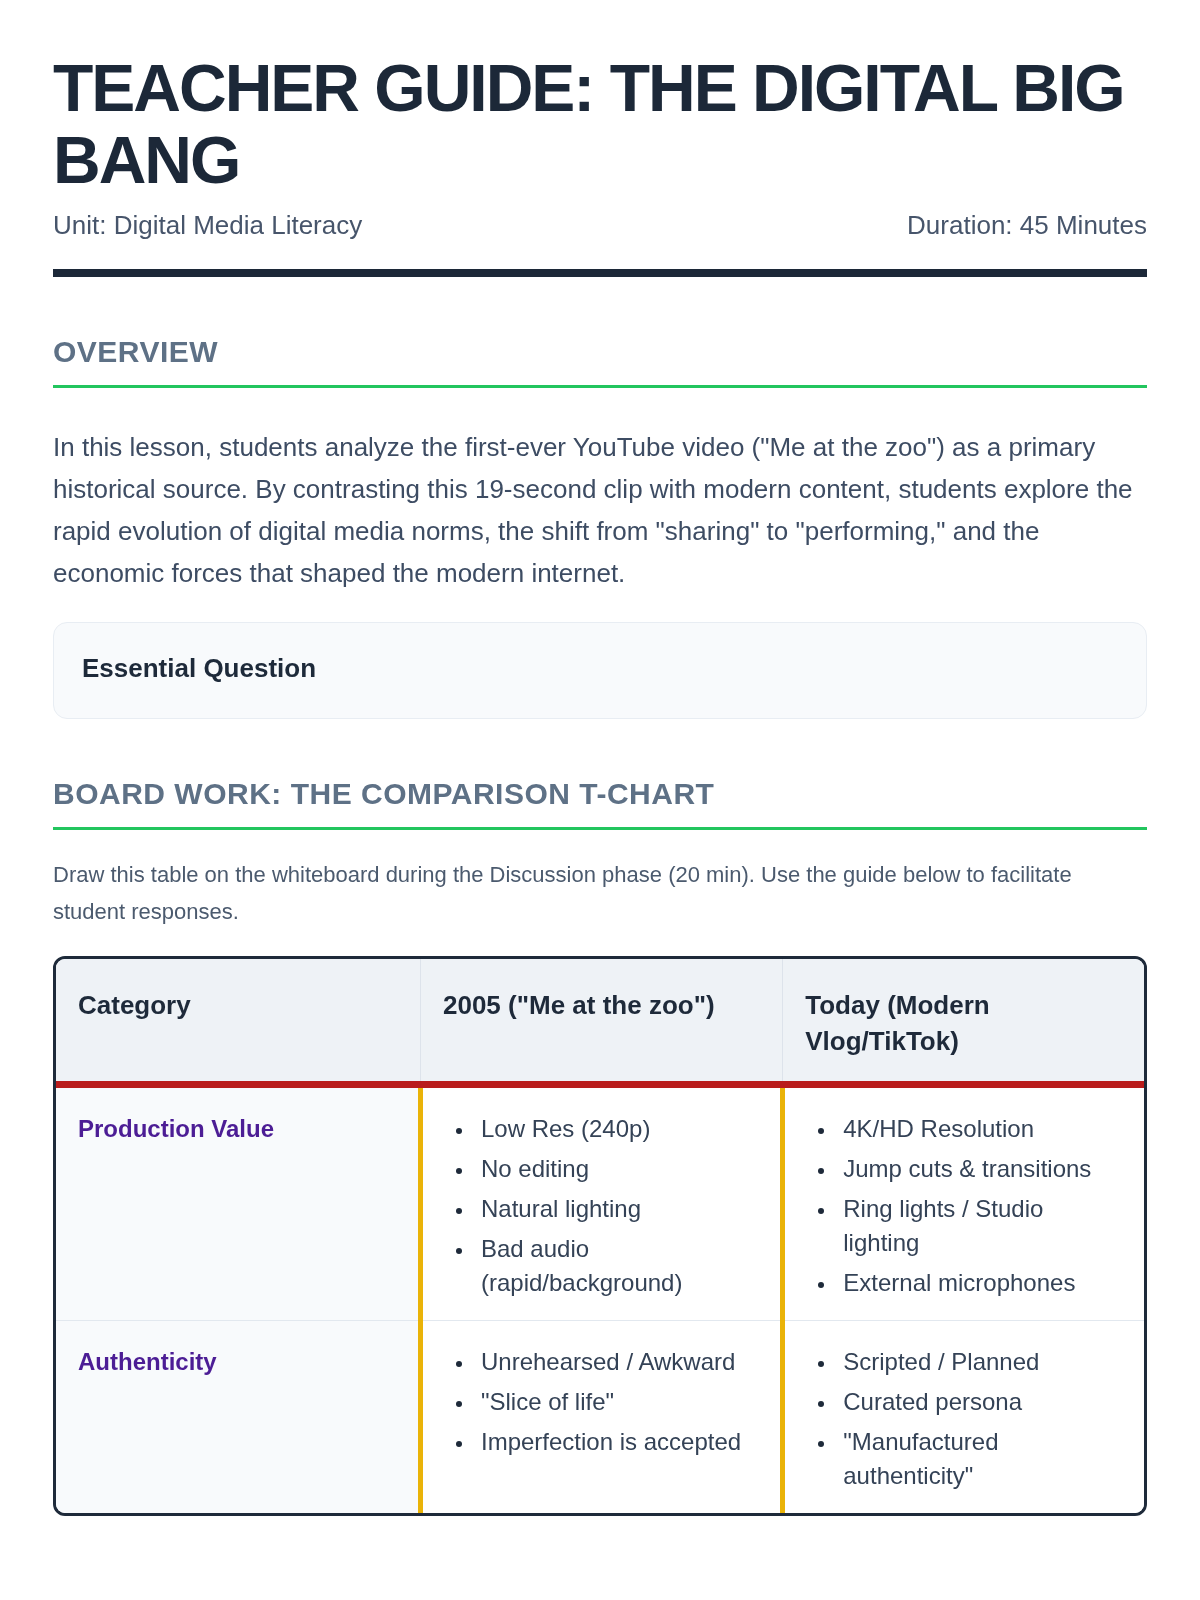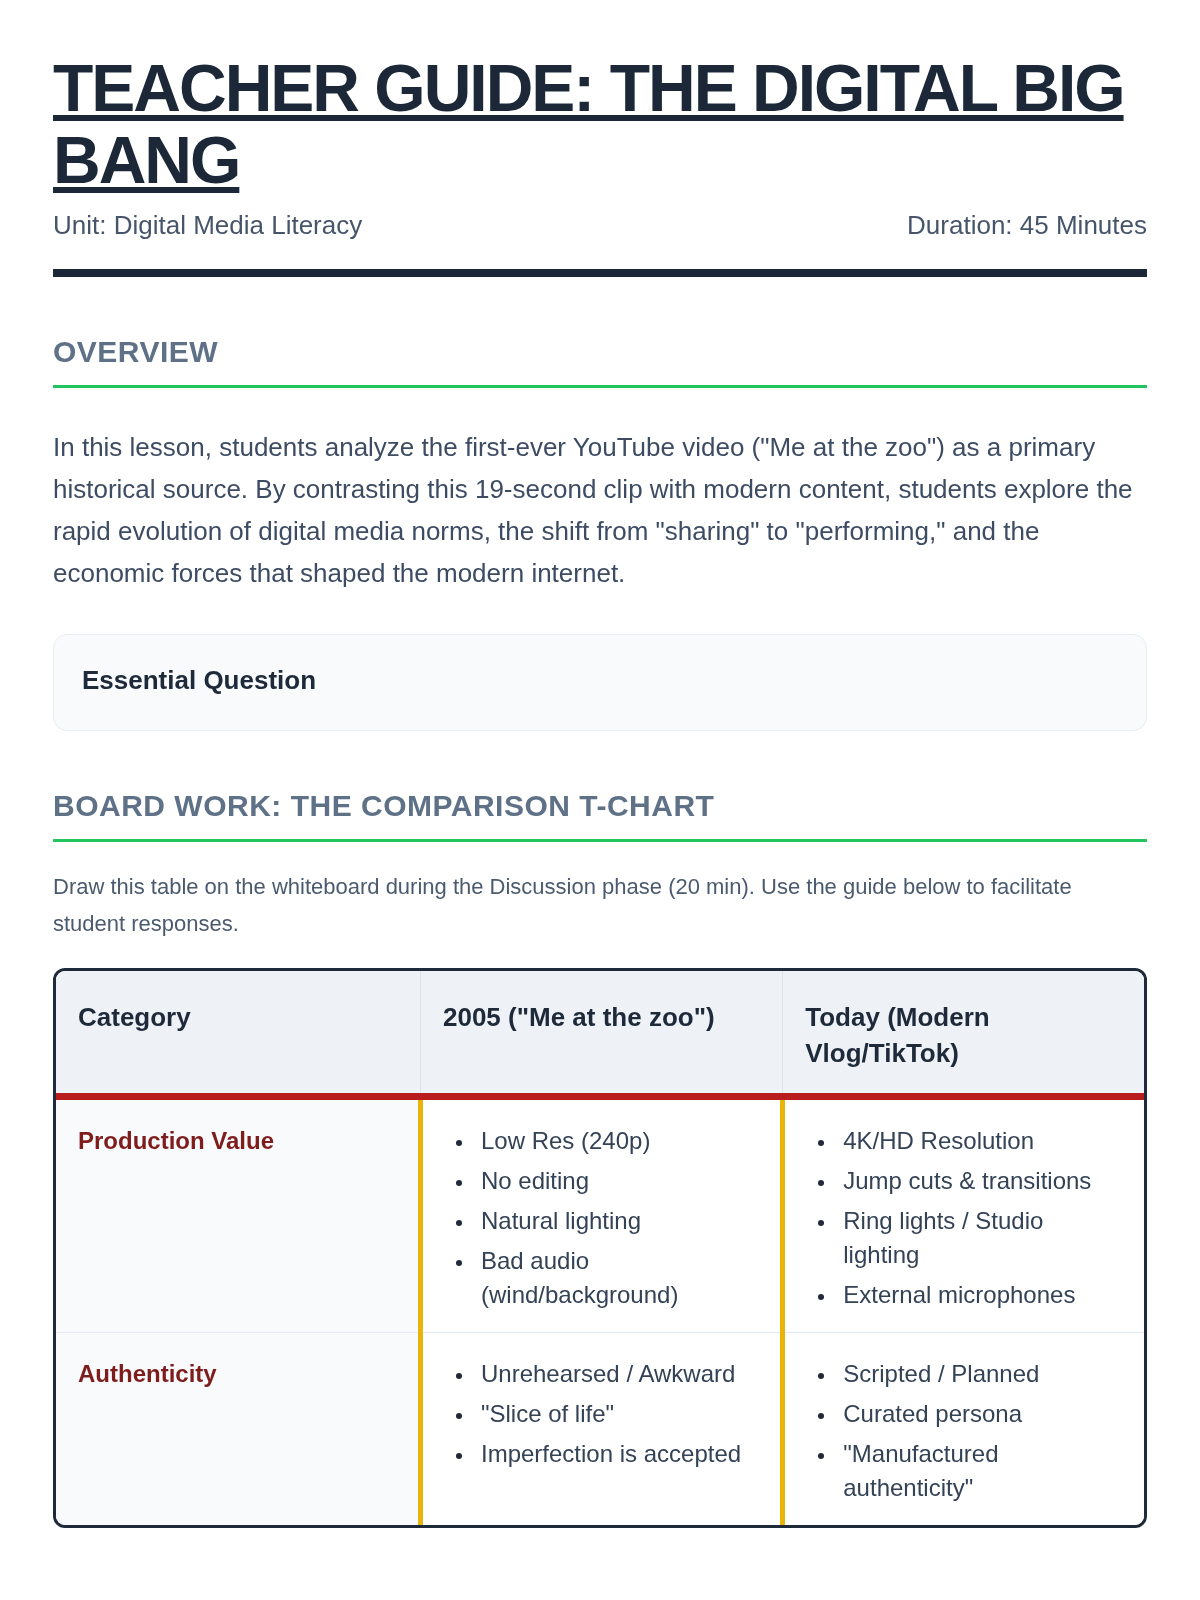--- a/index.html
+++ b/index.html
@@ -12,21 +12,20 @@
     font-family: "Liberation Sans", sans-serif;
     color: #3d4c63;
   }
   h1.doc-title {
     font-size: 66px;
     line-height: 72px;
     font-weight: bold;
     letter-spacing: -2px;
     color: #1c2838;
     margin-bottom: 14px;
-    text-decoration: underline;
   }
   .meta-row {
     display: flex;
     justify-content: space-between;
     font-size: 26px;
     color: #47556b;
     margin-top: 8px;
     gap: 36px;
   }
   .title-rule {
@@ -43,21 +42,21 @@
     padding-bottom: 16px;
     border-bottom: 3px solid #22c55e;
   }
   p.lead {
     margin-top: 38px;
     font-size: 26px;
     line-height: 42px;
     color: #3d4c63;
   }
   .eq-card {
-    margin-top: 40px;
+    margin-top: 28px;
     background: #f8fafc;
     border: 1px solid #e8edf3;
     border-radius: 14px;
     padding: 30px 28px 34px;
   }
   .eq-title {
     font-size: 26px;
     font-weight: bold;
     color: #1e2a3a;
   }
@@ -108,21 +107,21 @@
     border-top: 1px solid #e2e8ef;
     background: #ffffff;
   }
   table.compare tbody tr:first-child td { border-top: none; }
   table.compare td + td { border-left: 5px solid #eab308; }
   td.cat-cell {
     background: #f8fafc !important;
     font-size: 24px;
     font-weight: bold;
     line-height: 34px;
-    color: #7f1d1d;
+    color: #4c1d95;
     margin-top: 9px;
   }
   td.list-cell ul {
     margin: 0;
     padding-left: 30px;
     list-style: disc;
   }
   td.list-cell li {
     font-size: 24px;
     line-height: 34px;
@@ -171,21 +170,21 @@
         </tr>
       </thead>
       <tbody>
         <tr>
           <td class="cat-cell">Production Value</td>
           <td class="list-cell">
             <ul>
                 <li>Low Res (240p)</li>
                 <li>No editing</li>
                 <li>Natural lighting</li>
-                <li>Bad audio (wind/background)</li>
+                <li>Bad audio (rapid/background)</li>
               </ul>
           </td>
           <td class="list-cell">
             <ul>
                 <li>4K/HD Resolution</li>
                 <li>Jump cuts &amp; transitions</li>
                 <li>Ring lights / Studio lighting</li>
                 <li>External microphones</li>
               </ul>
           </td>

